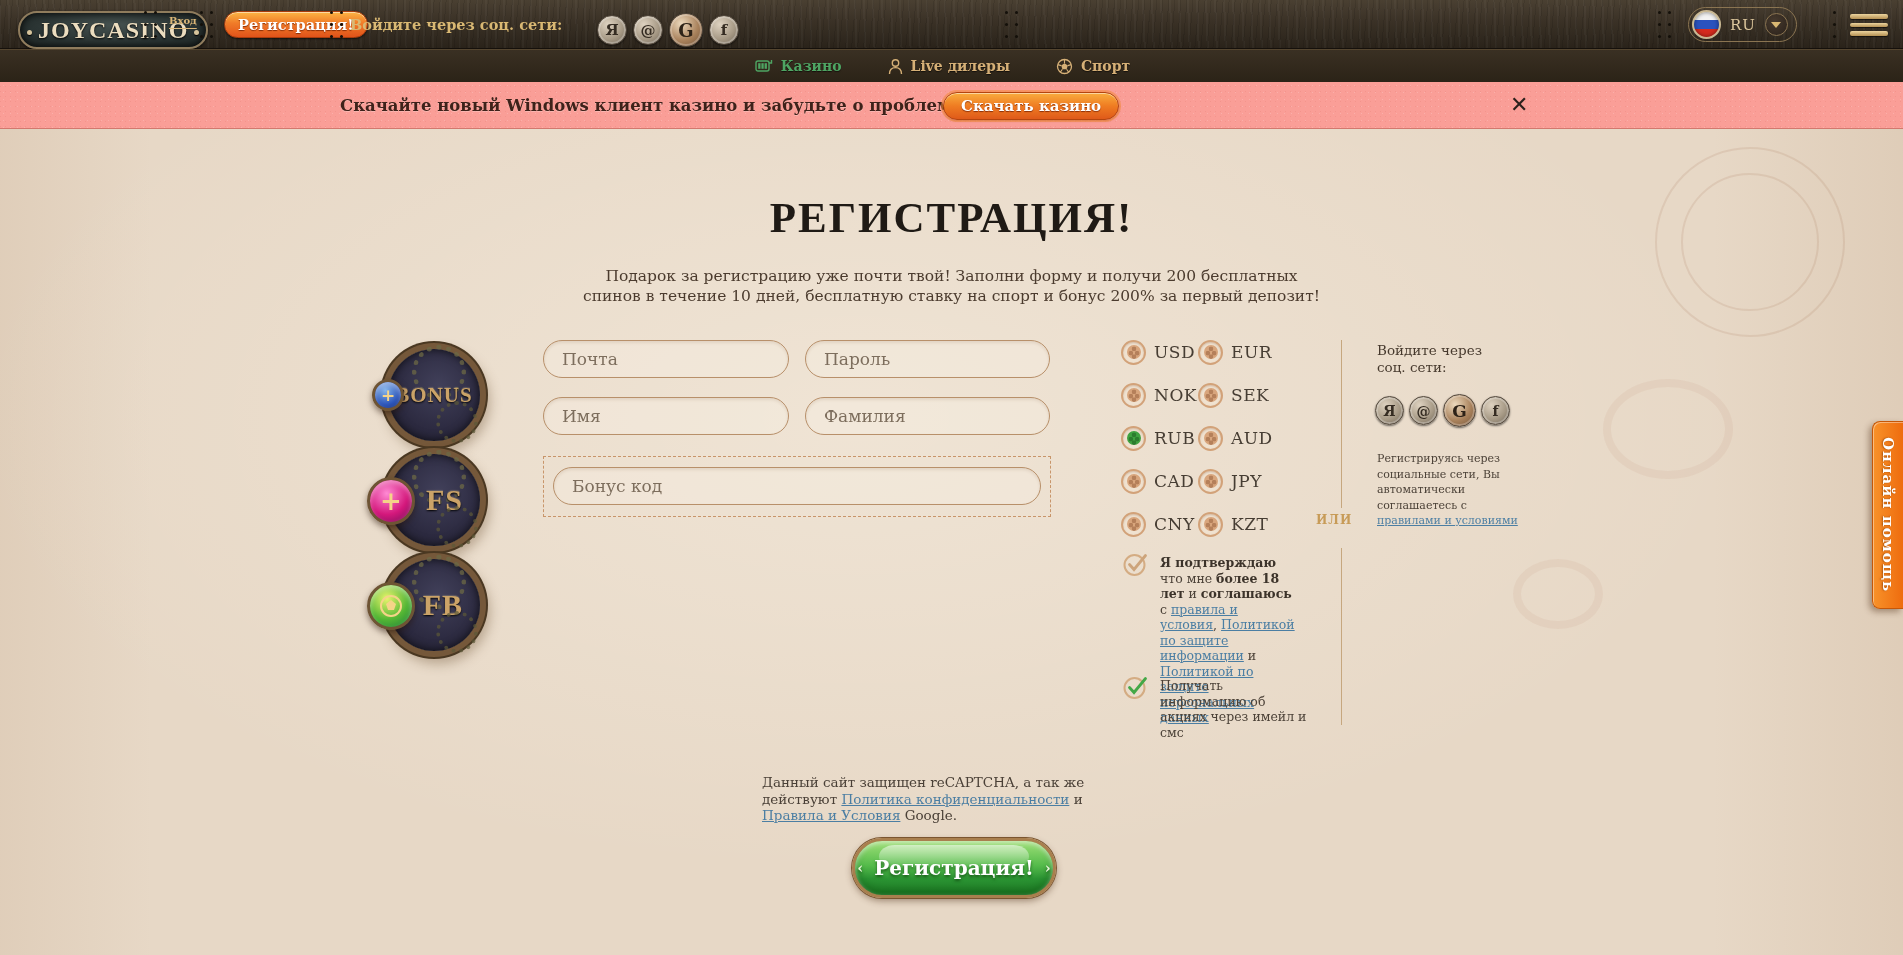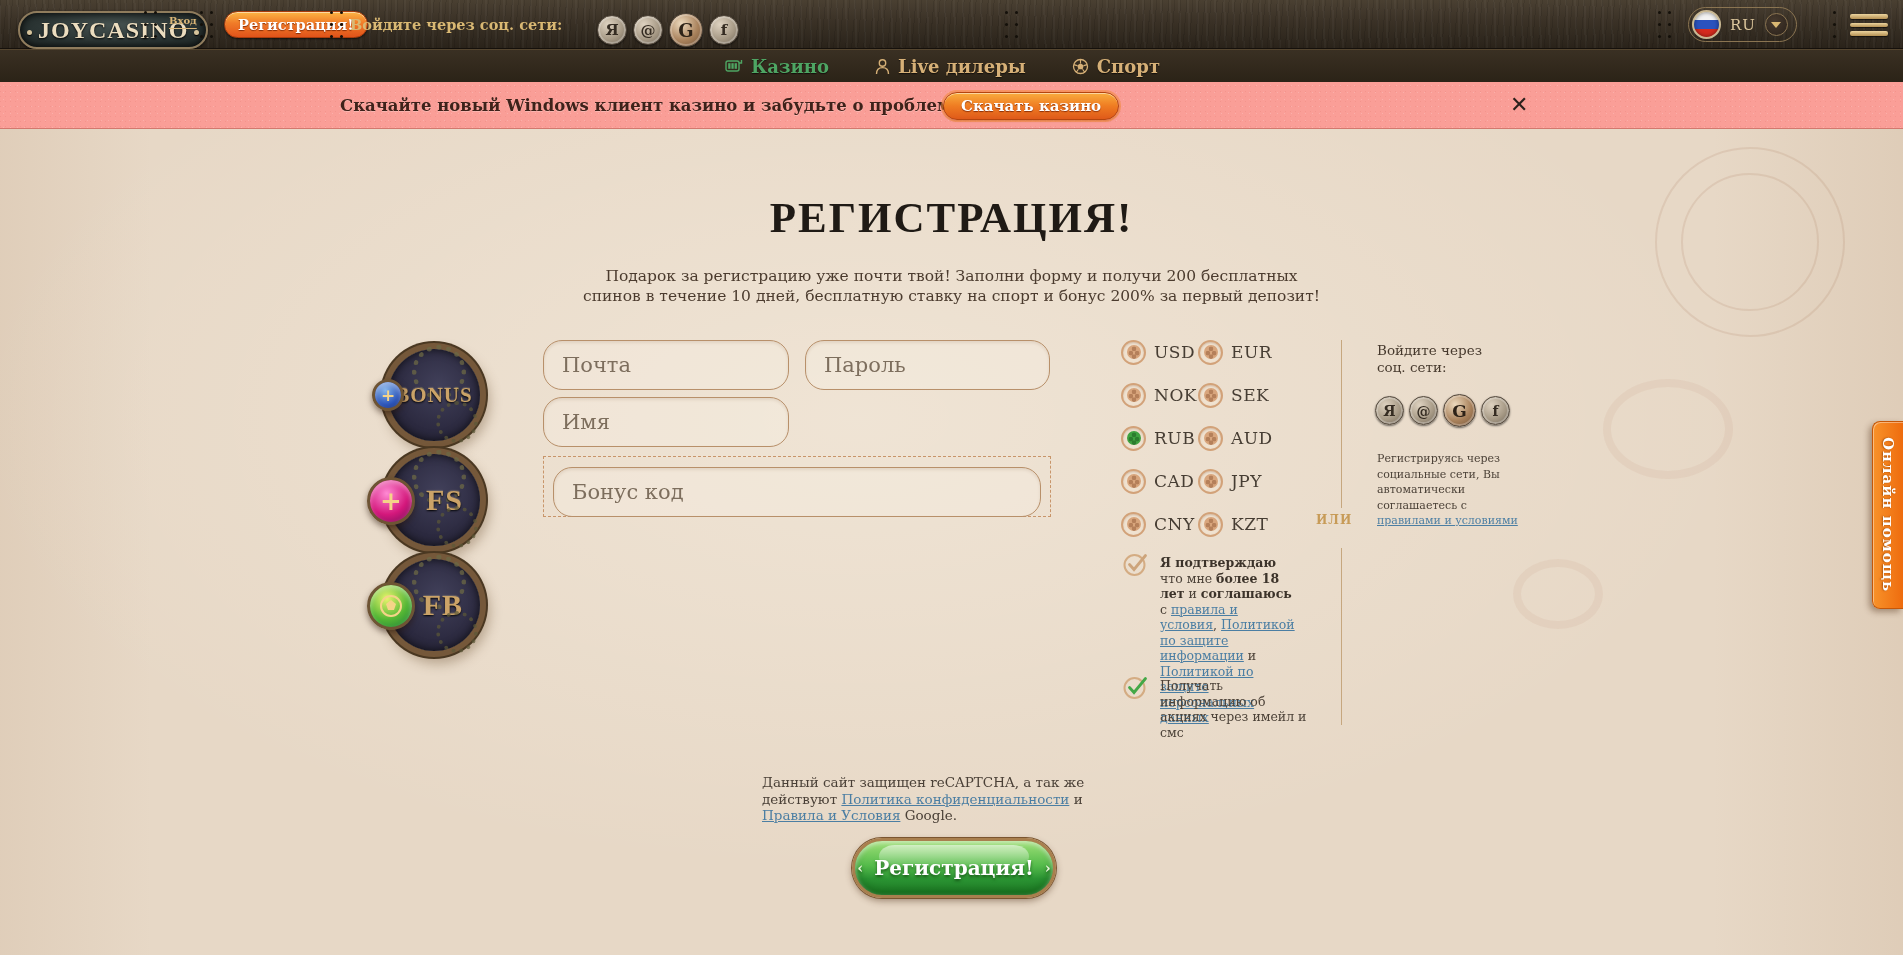--- a/index.html
+++ b/index.html
@@ -54,21 +54,21 @@
   .tri { width:0; height:0; border-left:5px solid transparent; border-right:5px solid transparent;
     border-top:6px solid #d9b873; }
   .hamburger { position:absolute; left:1850px; top:14px; cursor:pointer; }
   .hamburger i { display:block; width:38px; height:4.5px; border-radius:2px; margin-bottom:4px;
     background:linear-gradient(180deg,#ecd49e,#b49053); box-shadow:0 1px 1px rgba(0,0,0,0.6); }
 
   
   .navbar { position:absolute; left:0; top:49px; width:1903px; height:33px;
     background:linear-gradient(180deg,#3a3023,#2b2317); border-top:1px solid #554630;
     display:flex; align-items:center; justify-content:center; gap:46px; padding-right:18px; }
-  .nav-tab { display:flex; align-items:center; gap:8px; font-weight:bold; font-size:18px;
+  .nav-tab { display:flex; align-items:flex-start; gap:8px; font-weight:bold; font-size:14px;
     color:#d6b077; cursor:pointer; text-shadow:0 1px 1px rgba(0,0,0,0.6); }
   .nav-tab.active { color:#4ea563; }
   .nav-tab svg { display:block; }
 
   
   .banner { position:absolute; left:0; top:82px; width:1903px; height:47px;
     background-color:#fa9e97;
     background-image:radial-gradient(rgba(255,255,255,0.18) 12%, transparent 14%),
                      radial-gradient(rgba(205,95,85,0.16) 12%, transparent 14%);
     background-size:7px 7px, 5px 5px; background-position:0 0, 3px 2px;
@@ -117,23 +117,23 @@
     display:flex; align-items:center; justify-content:center; color:#f5d488; font-weight:bold;
     box-shadow:0 3px 6px rgba(40,20,10,0.5), inset 0 3px 5px rgba(255,255,255,0.45); z-index:2; }
   .badge1 .orb { width:32px; height:32px; left:-16px; top:30px; font-size:17px;
     background:radial-gradient(circle at 40% 32%, #86b6ea, #2d56ba 60%, #142a70); }
   .badge2 .orb { width:48px; height:48px; left:-21px; top:23px; font-size:26px;
     background:radial-gradient(circle at 40% 32%, #ff8ad4, #d4187c 55%, #6e0e57); }
   .badge3 .orb { width:48px; height:48px; left:-21px; top:23px;
     background:radial-gradient(circle at 40% 32%, #e9f56c, #54b634 55%, #177a3a); }
 
   
-  .tfield { position:absolute; height:50px; border:1px solid #b8906a; border-radius:19px;
+  .tfield { position:absolute; height:38px; border:1px solid #b8906a; border-radius:19px;
     background:rgba(250,243,232,0.28); box-shadow:inset 0 2px 3px rgba(120,80,50,0.12);
-    font-family:"DejaVu Serif", serif; font-size:21px; color:#5c4d3e; padding:0 18px; outline:none; }
+    font-family:"DejaVu Serif", serif; font-size:17px; color:#5c4d3e; padding:0 18px; outline:none; }
   .tfield::placeholder { color:#7d6e5d; opacity:1; }
   .dashed-box { position:absolute; left:543px; top:327px; width:508px; height:61px;
     border:1px dashed #c8956a; }
   .or-label { position:absolute; left:1316px; top:384px; width:52px; text-align:left;
     color:#c79b57; font-weight:bold; font-size:12px; letter-spacing:1px; }
   .vdivider { position:absolute; left:1341px; width:1px; background:#c6a77f; }
 
   
   .currency-grid { position:absolute; left:1121px; top:210px; display:grid;
     grid-template-columns:77px auto; row-gap:17px; }
@@ -299,20 +299,21 @@
           <circle cx="13" cy="13" r="10" fill="none" stroke="#f5d488" stroke-width="2"></circle>
           <path d="M13 7 L18 11 L16 17 L10 17 L8 11 Z" fill="#f5d488"></path>
         </svg>
       </span>
       <span class="badge-label">FB</span>
     </div>
 
     <input class="tfield" style="left: 543px; top: 211px; width: 246px;" placeholder="Почта">
     <input class="tfield" style="left: 805px; top: 211px; width: 245px;" type="password" placeholder="Пароль">
     <input class="tfield" style="left: 543px; top: 268px; width: 246px;" placeholder="Имя">
+    <input class="tfield" style="left: 805px; top: 268px; width: 245px;" placeholder="Фамилия">
     <div class="dashed-box"></div>
     <input class="tfield" style="left: 553px; top: 338px; width: 488px;" placeholder="Бонус код">
 
     <div class="currency-grid">
       <div class="currency-item">
         <span class="radio">
             <i></i>
           </span>
         <span class="currency-code">USD</span>
       </div>

